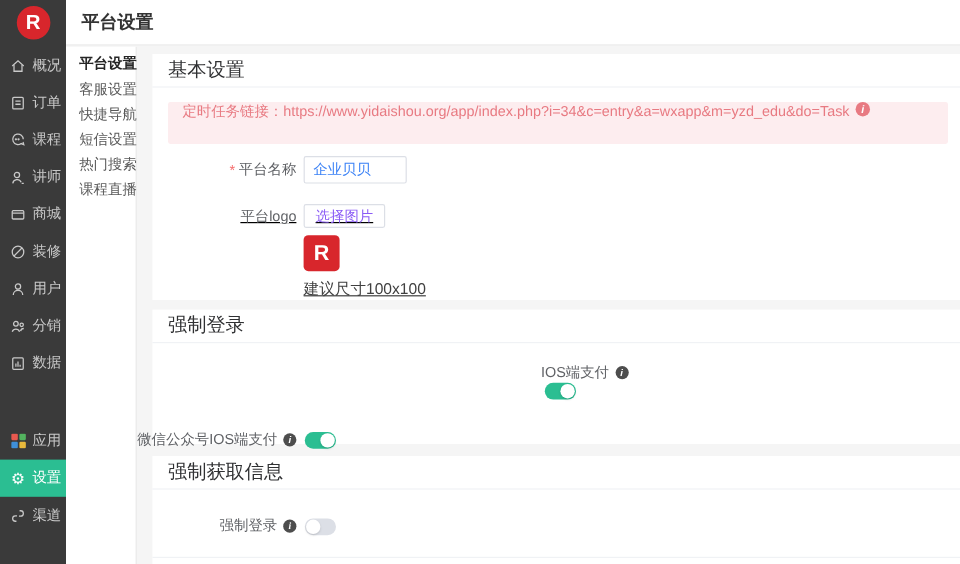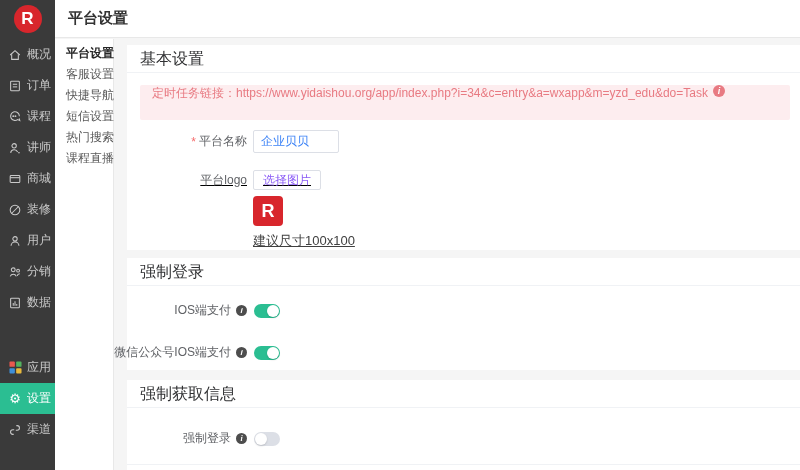--- a/index.html
+++ b/index.html
@@ -60,21 +60,21 @@
   .row-logo{margin-top:17px;text-decoration:underline;}
   .btn-choose{height:20px;margin-left:6px;padding:0 9px;background:#fff;border:1px solid #dcdfe6;
               border-radius:2px;font-size:12px;color:#8b5cf6;cursor:pointer;
               font-family:"Liberation Sans",sans-serif;}
   .logo-preview{width:30px;height:30px;border-radius:4px;background:#d8262c;color:#fff;
                 display:flex;align-items:center;justify-content:center;font-size:18px;
                 font-weight:bold;margin:6px 0 0 126px;}
   .hint{margin:6px 0 0 126px;font-size:13px;color:#404040;text-decoration:underline;}
 
   .switch-row{display:flex;align-items:center;}
-  .sr1{margin-top:16px;}
+  .sr1{margin-top:16px;flex-direction:column;}
   .sr2{margin-top:25px;}
   .sr3{margin-top:22px;font-family:Liberation Serif, serif;}
   .info-dot{width:11px;height:11px;border-radius:50%;background:#4d4d4d;color:#fff;font-size:8px;
             display:inline-flex;align-items:center;justify-content:center;margin-left:5px;
             font-style:italic;font-weight:bold;flex:none;cursor:pointer;}
   .toggle{width:26px;height:14px;border-radius:7px;background:#dcdfe6;position:relative;
           margin-left:7px;cursor:pointer;flex:none;transition:background .2s;}
   .toggle .knob{position:absolute;top:1px;left:1px;width:12px;height:12px;border-radius:50%;
                 background:#fff;box-shadow:0 1px 2px rgba(0,0,0,.15);}
   .toggle.on{background:#2bbe92;}

